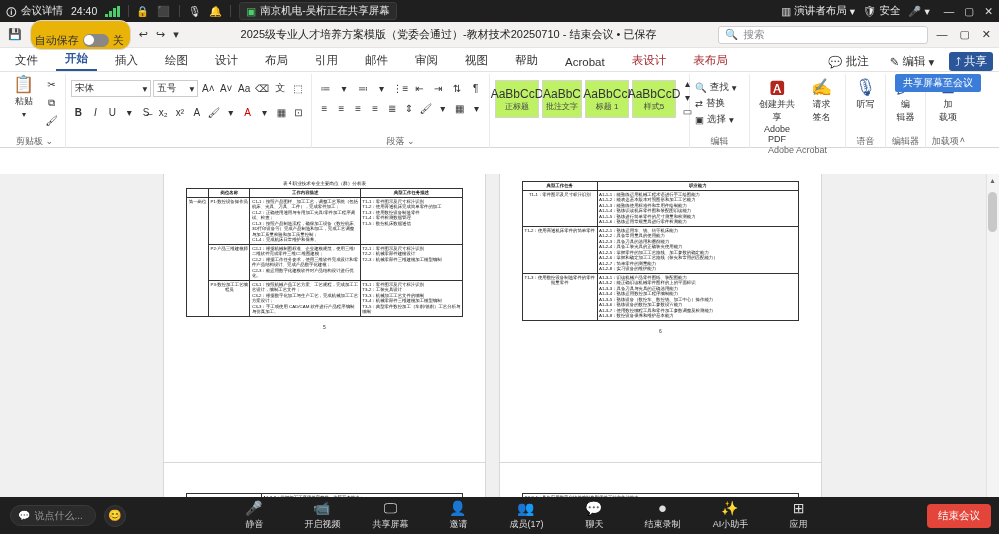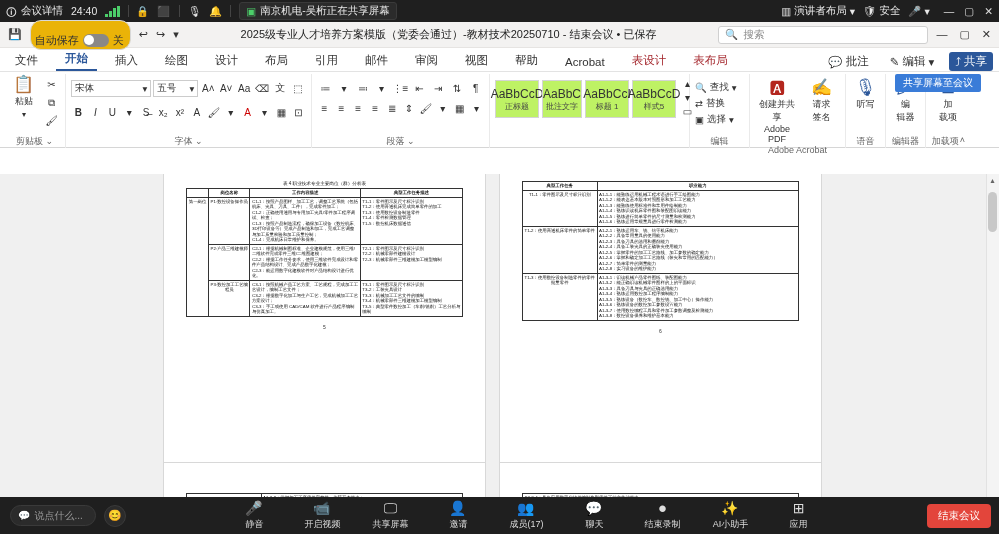--- a/index.html
+++ b/index.html
@@ -326,23 +326,20 @@
           <span class="sq">x²</span>
           <span class="sq">A</span>
           <span class="sq">🖌</span>
           <span class="sq">▾</span>
           <span class="sq" style="color:#c00">A</span>
           <span class="sq">▾</span>
           <span class="sq">▦</span>
           <span class="sq">⊡</span>
         </div>
       </div>
-      <div class="grp-label">
-        <span>字体</span> <span>⌄</span>
-      </div>
     </div>
 
     <div class="grp" style="width:178px">
       <div style="display:flex;flex-direction:column;gap:2px;flex:1;padding-top:3px">
         <div class="rowline">
           <span class="sq">≔</span>
           <span class="sq">▾</span>
           <span class="sq">≕</span>
           <span class="sq">▾</span>
           <span class="sq">⋮≡</span>

